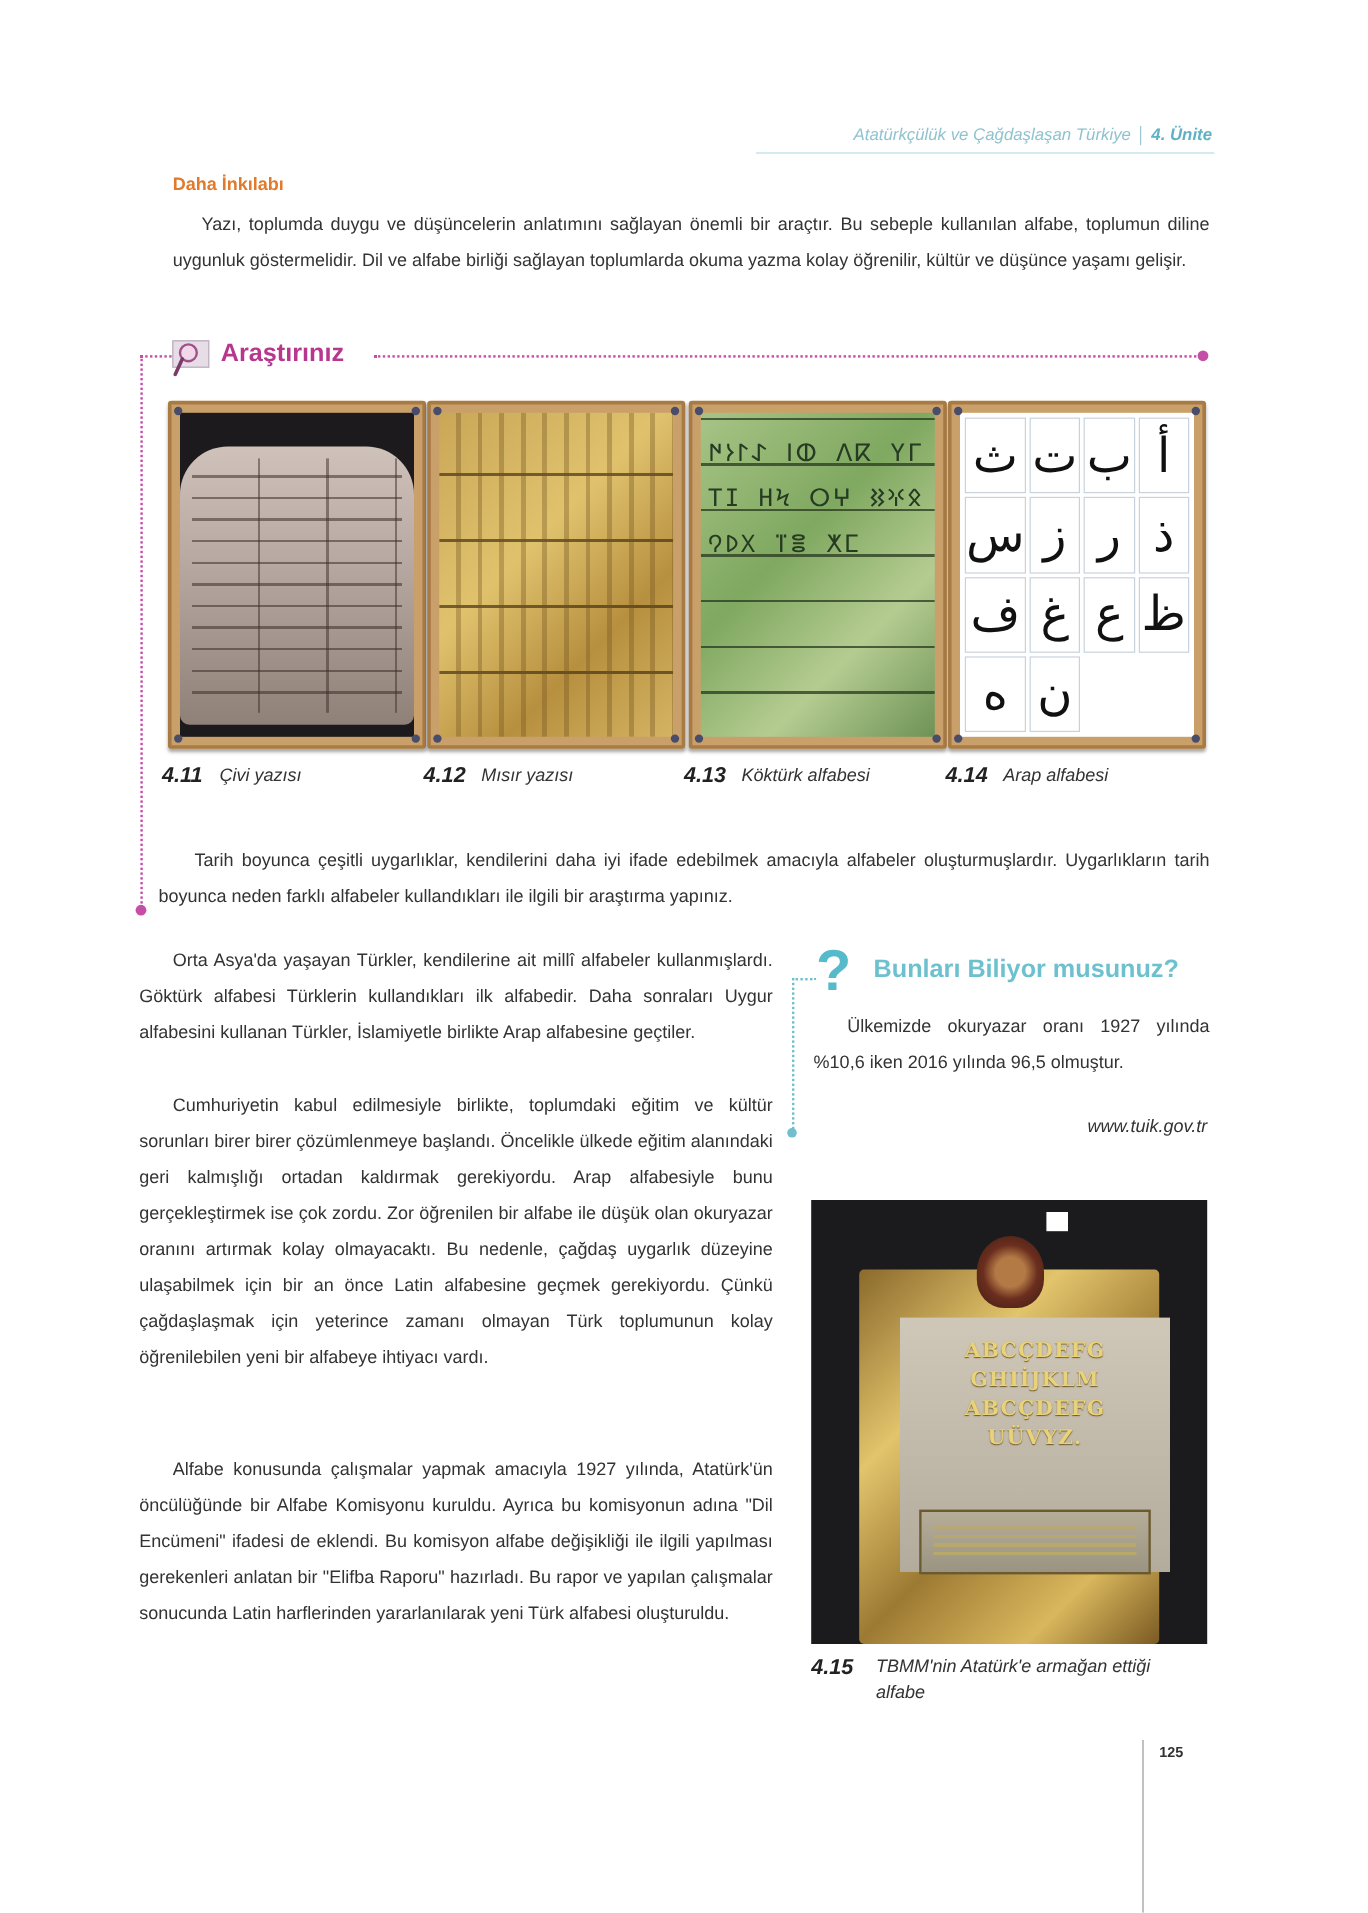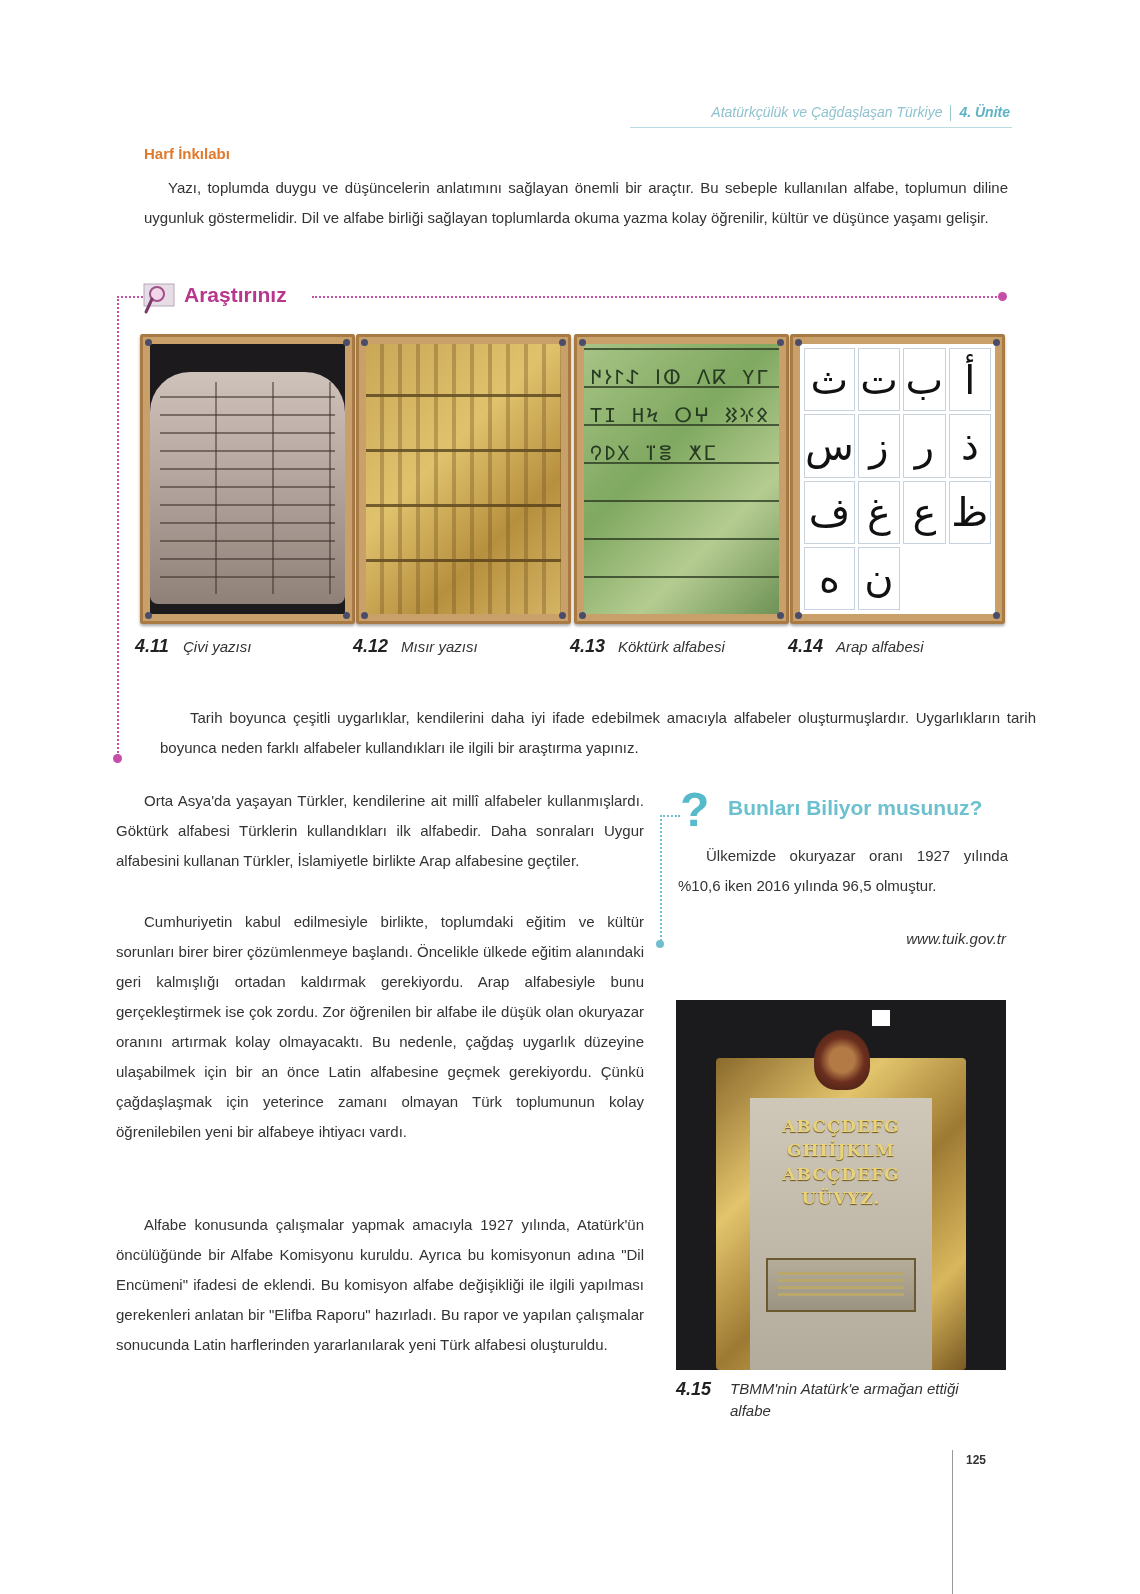--- a/index.html
+++ b/index.html
@@ -46,40 +46,40 @@
   .info-vend{left:656px;top:940px;width:8px;height:8px;border-radius:50%;background:#6fbfcd;}
   .info-q{left:680px;top:782px;font-size:48px;font-weight:bold;color:#55bac9;line-height:56px;}
   .info-title{left:728px;top:796px;font-size:21px;font-weight:bold;color:#6dc1cf;}
   .info-text{left:678px;top:841px;width:330px;}
   .info-source{left:780px;top:930px;width:226px;text-align:right;font-size:15px;font-style:italic;color:#333;}
   
   .photo{left:676px;top:1000px;width:330px;height:370px;background:#1b1b1d;overflow:hidden;}
   .photo .tag{position:absolute;left:196px;top:10px;width:18px;height:16px;background:#fff;}
   .photo .outer-frame{position:absolute;left:40px;top:58px;width:250px;height:312px;background:linear-gradient(135deg,#8b6a2c,#e2c46c 30%,#9d7a33 55%,#d9b75d 80%,#7a5a22);border-radius:4px;}
   .photo .crest{position:absolute;left:138px;top:30px;width:56px;height:60px;border-radius:50% 50% 40% 40%;background:radial-gradient(circle,#b37a46 0 30%,#6b2e1e 55%,#3a1d14 100%);}
-  .photo .panel{position:absolute;left:74px;top:98px;width:182px;height:272px;background:linear-gradient(180deg,#cfc7b8,#b3ab9b);}
+  .photo .panel{position:absolute;left:74px;top:98px;width:182px;height:212px;background:linear-gradient(180deg,#cfc7b8,#b3ab9b);padding-left:43px;}
   .photo .letters{position:absolute;left:0;right:0;top:16px;text-align:center;font-family:"DejaVu Serif",serif;font-weight:bold;color:#e8d27a;font-size:17px;line-height:24px;letter-spacing:1px;text-shadow:0 1px 1px #6a5420;}
   .photo .plaque{position:absolute;left:16px;right:16px;top:160px;height:50px;background:linear-gradient(180deg,#b5ad98,#9b9482);border:2px solid #6b5a30;}
   .photo .plaque::before{content:"";position:absolute;left:10px;right:10px;top:12px;height:24px;background:repeating-linear-gradient(0deg,#b9a86c 0 3px,transparent 3px 7px);}
   .cap415{left:668px;top:1374px;width:345px;height:60px;}
   .cap415 .cap-text{white-space:normal;width:270px;line-height:22px;top:4px;left:62px;}
   .cap415 .cap-num{top:5px;left:8px;}
   
   .pn-rule{left:952px;top:1450px;width:1px;height:144px;background:#999;}
   .page-number{left:966px;top:1453px;font-size:12px;color:#333;font-weight:bold;}
 </style>
 </head>
 <body>
 
 <div class="abs running-head">
   <span>Atatürkçülük ve Çağdaşlaşan Türkiye</span><span class="sep"></span><span class="unit">4. Ünite</span>
 </div>
 <div class="abs head-rule"></div>
 
-<div class="abs section-title">Harf İnkılabı</div>
+<div class="abs section-title">Daha İnkılabı</div>
 <div class="abs para" style="left:144px;top:173px;width:864px;text-indent:24px;">Yazı, toplumda duygu ve düşüncelerin anlatımını sağlayan önemli bir araçtır. Bu sebeple kullanılan alfabe, toplumun diline uygunluk göstermelidir. Dil ve alfabe birliği sağlayan toplumlarda okuma yazma kolay öğrenilir, kültür ve düşünce yaşamı gelişir.</div>
 
 <div class="abs research-dots-h"></div>
 <div class="abs research-dots-v"></div>
 <div class="abs research-vend"></div>
 <div class="abs research-icon">
   <svg width="36" height="32" viewBox="0 0 36 32">
     <rect x="4" y="2" width="30" height="22" fill="#e6dde6" stroke="#b9a9b9" stroke-width="1"></rect>
     <circle cx="17" cy="12" r="7" fill="#f1d7e8" stroke="#a0508b" stroke-width="2"></circle>
     <line x1="12" y1="17" x2="6" y2="30" stroke="#7a3a6a" stroke-width="3" stroke-linecap="round"></line>
@@ -175,21 +175,21 @@
   <span class="cap-text">Köktürk alfabesi</span>
 </div>
 <div class="caption" style="left:788px;">
   <svg class="cap-tri" width="50" height="50">
       <path d="M4 4 L4 48 L46 24" fill="none" stroke="#ef7d2a" stroke-width="5"></path>
     </svg>
   <span class="cap-num">4.14</span>
   <span class="cap-text">Arap alfabesi</span>
 </div>
 
-<div class="abs para" style="left:132px;top:703px;width:876px;text-indent:30px;margin-left:28px;">Tarih boyunca çeşitli uygarlıklar, kendilerini daha iyi ifade edebilmek amacıyla alfabeler oluşturmuşlardır. Uygarlıkların tarih boyunca neden farklı alfabeler kullandıkları ile ilgili bir araştırma yapınız.</div>
+<div class="abs para" style="left:132px;top:703px;width:876px;text-indent:30px;">Tarih boyunca çeşitli uygarlıklar, kendilerini daha iyi ifade edebilmek amacıyla alfabeler oluşturmuşlardır. Uygarlıkların tarih boyunca neden farklı alfabeler kullandıkları ile ilgili bir araştırma yapınız.</div>
 
 <div class="abs para" style="left:116px;top:786px;width:528px;text-indent:28px;">Orta Asya'da yaşayan Türkler, kendilerine ait millî alfabeler kullanmışlardı. Göktürk alfabesi Türklerin kullandıkları ilk alfabedir. Daha sonraları Uygur alfabesini kullanan Türkler, İslamiyetle birlikte Arap alfabesine geçtiler.</div>
 <div class="abs para" style="left:116px;top:907px;width:528px;text-indent:28px;">Cumhuriyetin kabul edilmesiyle birlikte, toplumdaki eğitim ve kültür sorunları birer birer çözümlenmeye başlandı. Öncelikle ülkede eğitim alanındaki geri kalmışlığı ortadan kaldırmak gerekiyordu. Arap alfabesiyle bunu gerçekleştirmek ise çok zordu. Zor öğrenilen bir alfabe ile düşük olan okuryazar oranını artırmak kolay olmayacaktı. Bu nedenle, çağdaş uygarlık düzeyine ulaşabilmek için bir an önce Latin alfabesine geçmek gerekiyordu. Çünkü çağdaşlaşmak için yeterince zamanı olmayan Türk toplumunun kolay öğrenilebilen yeni bir alfabeye ihtiyacı vardı.</div>
 <div class="abs para" style="left:116px;top:1210px;width:528px;text-indent:28px;">Alfabe konusunda çalışmalar yapmak amacıyla 1927 yılında, Atatürk'ün öncülüğünde bir Alfabe Komisyonu kuruldu. Ayrıca bu komisyonun adına "Dil Encümeni" ifadesi de eklendi. Bu komisyon alfabe değişikliği ile ilgili yapılması gerekenleri anlatan bir "Elifba Raporu" hazırladı. Bu rapor ve yapılan çalışmalar sonucunda Latin harflerinden yararlanılarak yeni Türk alfabesi oluşturuldu.</div>
 
 <div class="abs info-dots-h"></div>
 <div class="abs info-dots-v"></div>
 <div class="abs info-vend"></div>
 <div class="abs info-q">?</div>
 <div class="abs info-title">Bunları Biliyor musunuz?</div>

